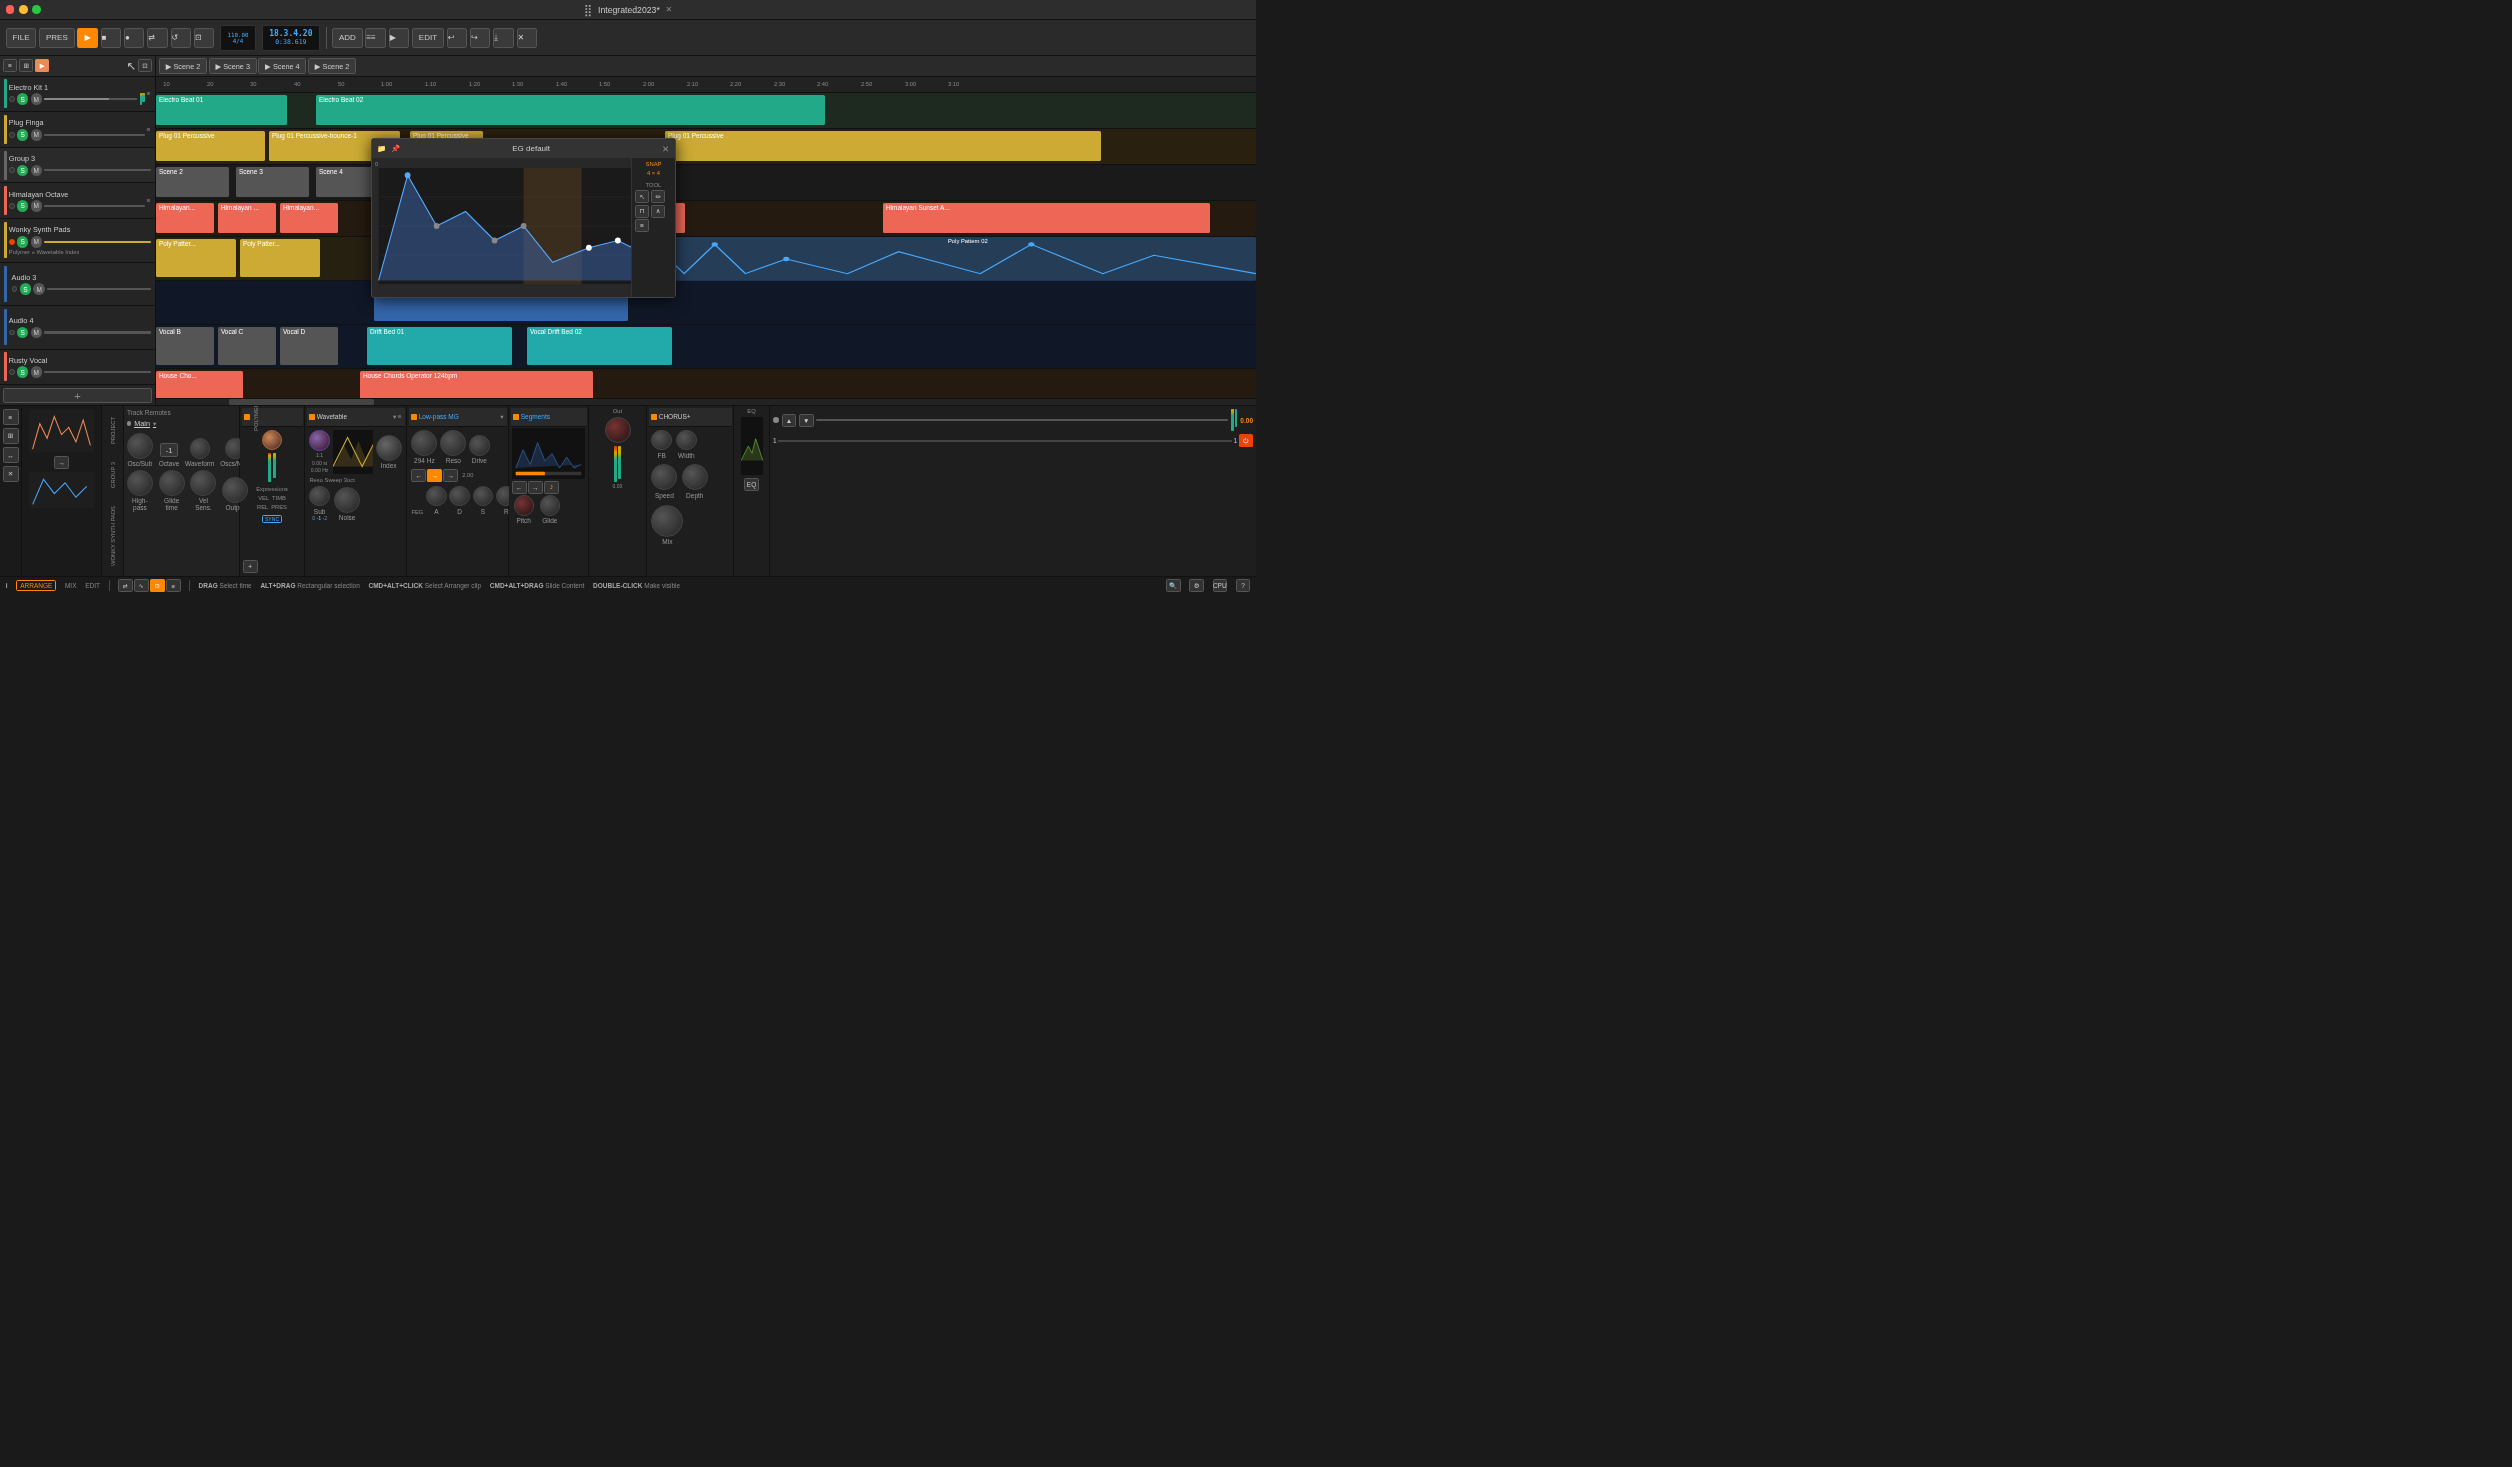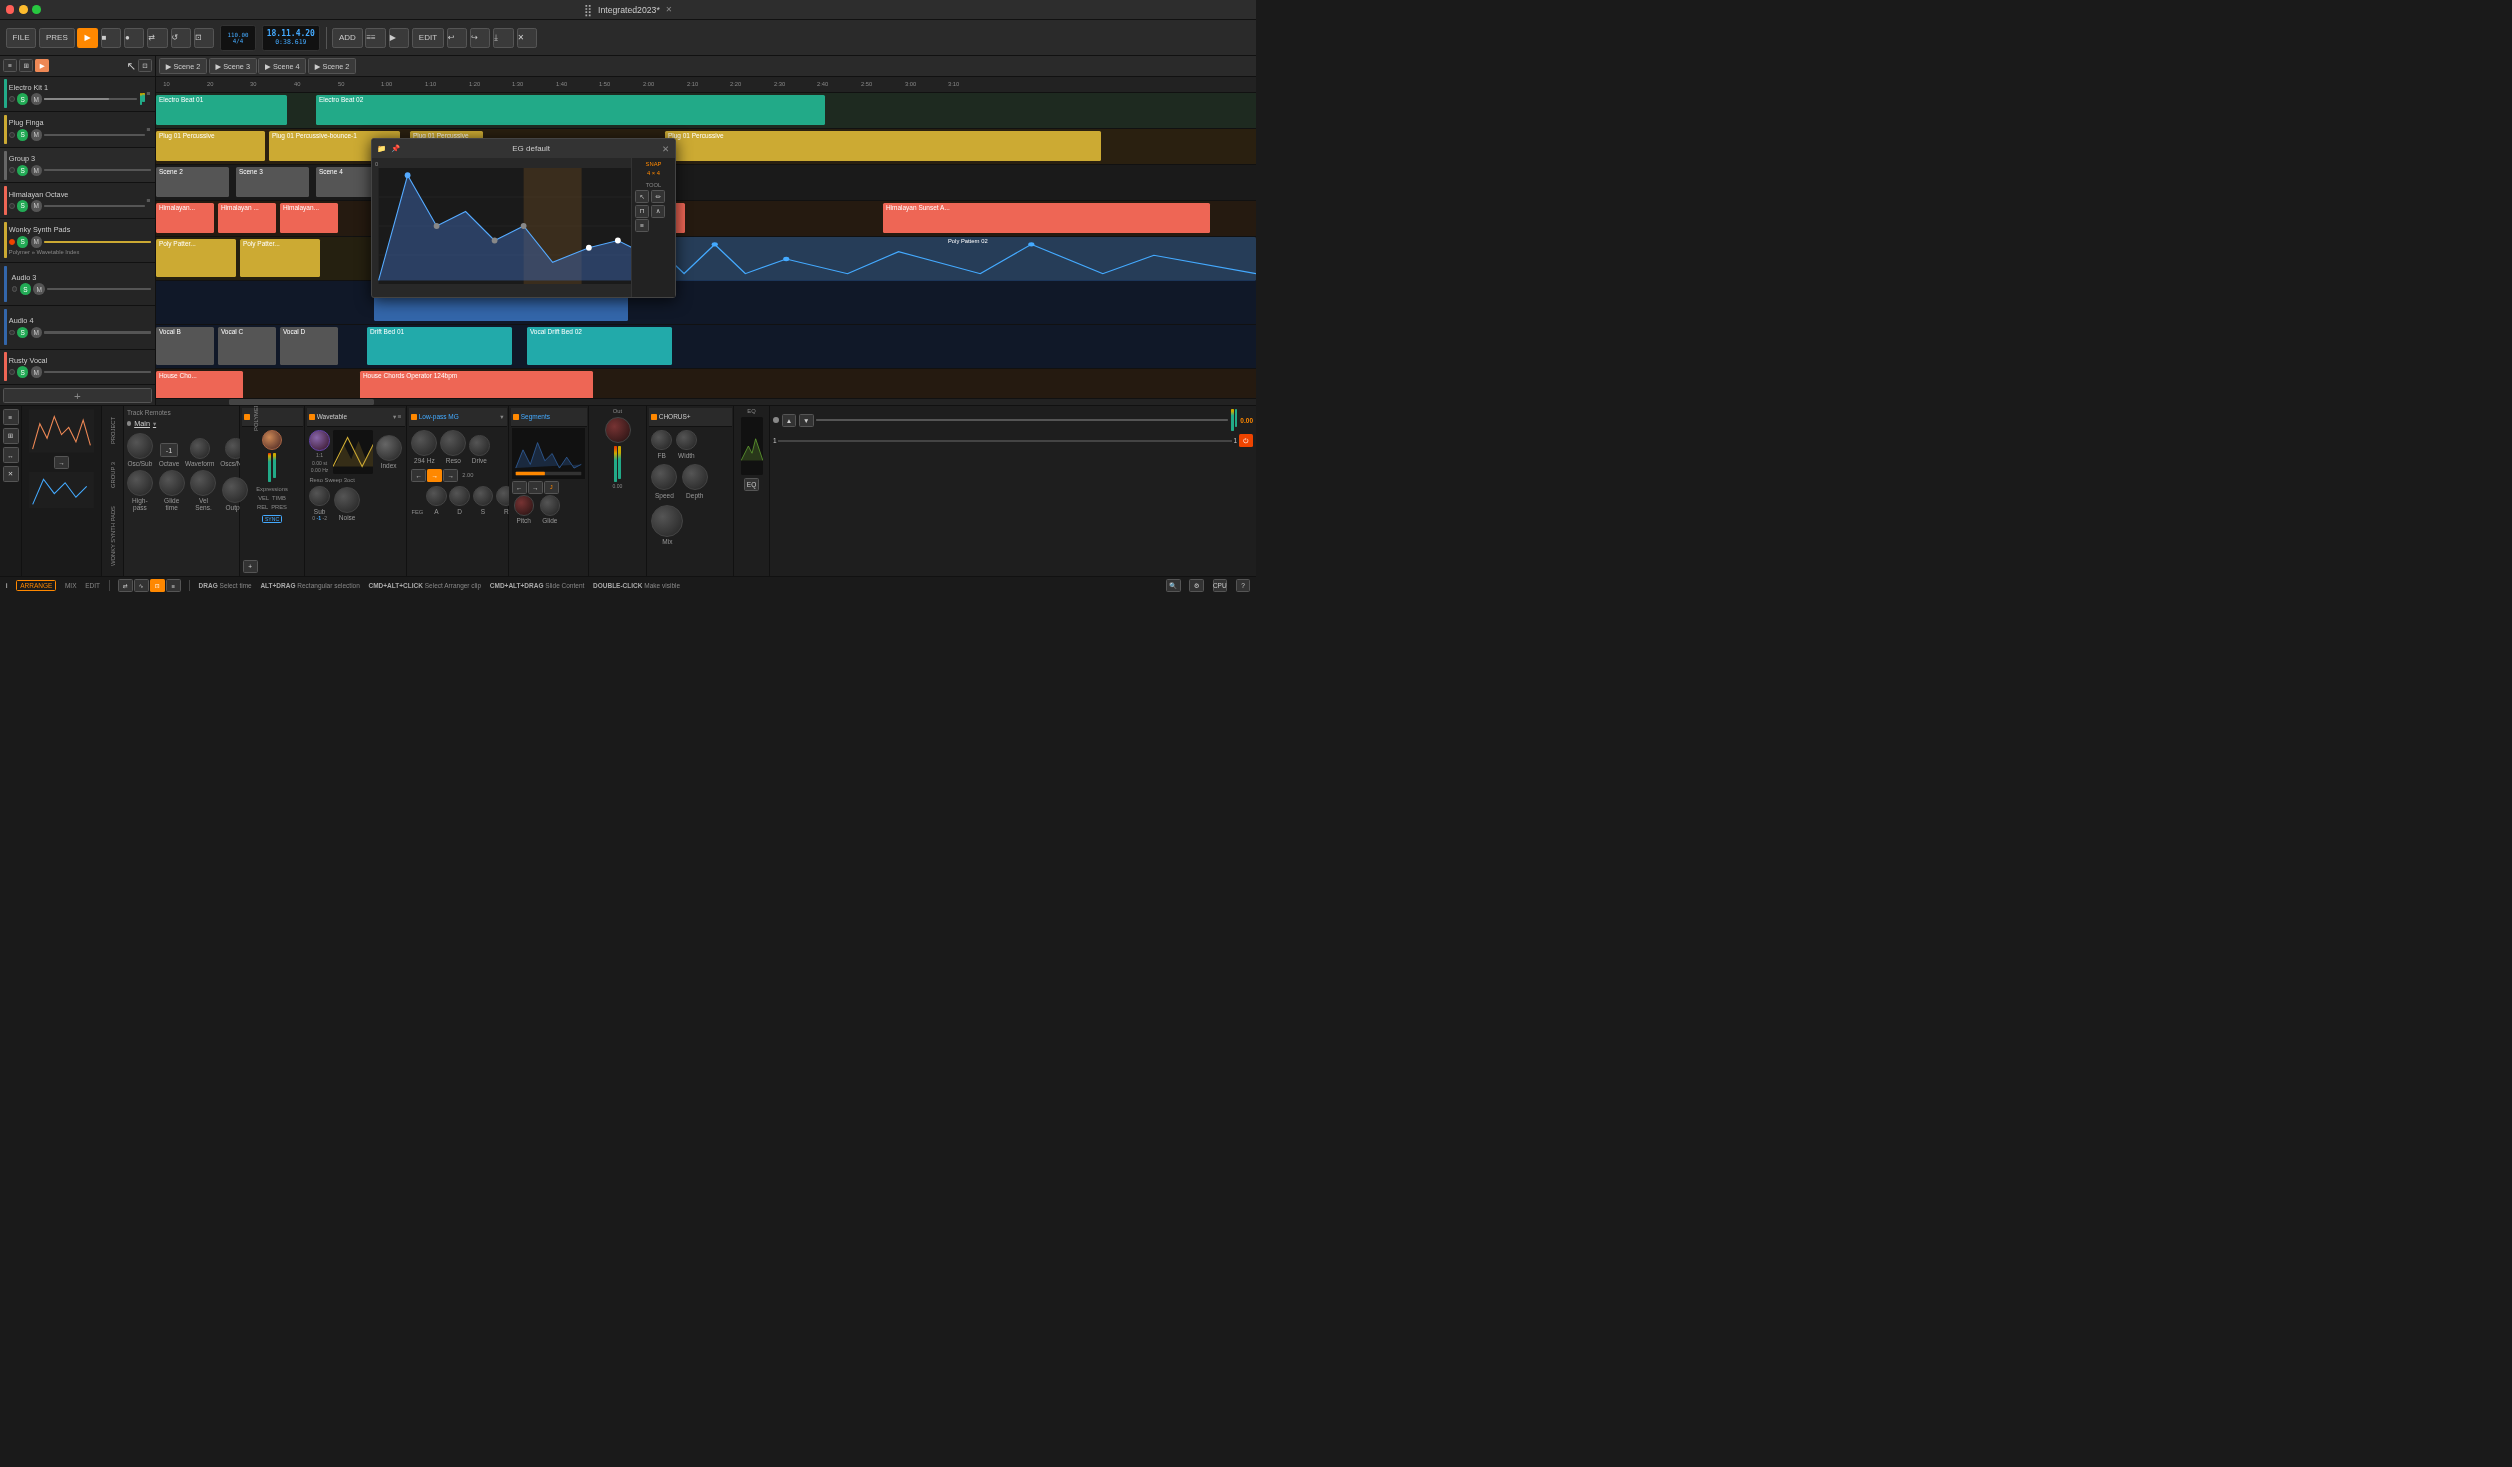--- a/index.html
+++ b/index.html
@@ -148,21 +148,21 @@
   <button class="toolbar-btn" style="width:20.4px;height:20.4px;padding:0;">●</button>
   <button class="toolbar-btn" style="width:20.4px;height:20.4px;padding:0;">⇄</button>
   <button class="toolbar-btn" style="width:20.4px;height:20.4px;padding:0;">↺</button>
   <button class="toolbar-btn" style="width:20.4px;height:20.4px;padding:0;">⊡</button>
 
   <div style="width:36px;height:26px;background:#111;border:0.7px solid #333;border-radius:2.2px;display:flex;flex-direction:column;align-items:center;justify-content:center;margin:0 2.9px;">
     <div style="font-size:5.8px;color:#4af;font-family:monospace;">110.00</div>
     <div style="font-size:5.8px;color:#4af;font-family:monospace;">4/4</div>
   </div>
   <div style="width:58px;height:26px;background:#111;border:0.7px solid #333;border-radius:2.2px;display:flex;flex-direction:column;align-items:center;justify-content:center;">
-    <div style="font-size:8px;color:#4af;font-family:monospace;font-weight:bold;">18.11.4.20</div>
+    <div style="font-size:8px;color:#4af;font-family:monospace;font-weight:bold;">18.3.4.20</div>
     <div style="font-size:6.5px;color:#4af;font-family:monospace;">0:38.619</div>
   </div>
 
   <div class="toolbar-sep"></div>
 
   <button class="toolbar-btn">ADD</button>
   <button class="toolbar-btn" style="width:20.4px;height:20.4px;padding:0;">≡≡</button>
   <button class="toolbar-btn" style="width:20.4px;height:20.4px;padding:0;">▶</button>
   <button class="toolbar-btn">EDIT</button>
   <button class="toolbar-btn" style="width:20.4px;height:20.4px;padding:0;">↩</button>

